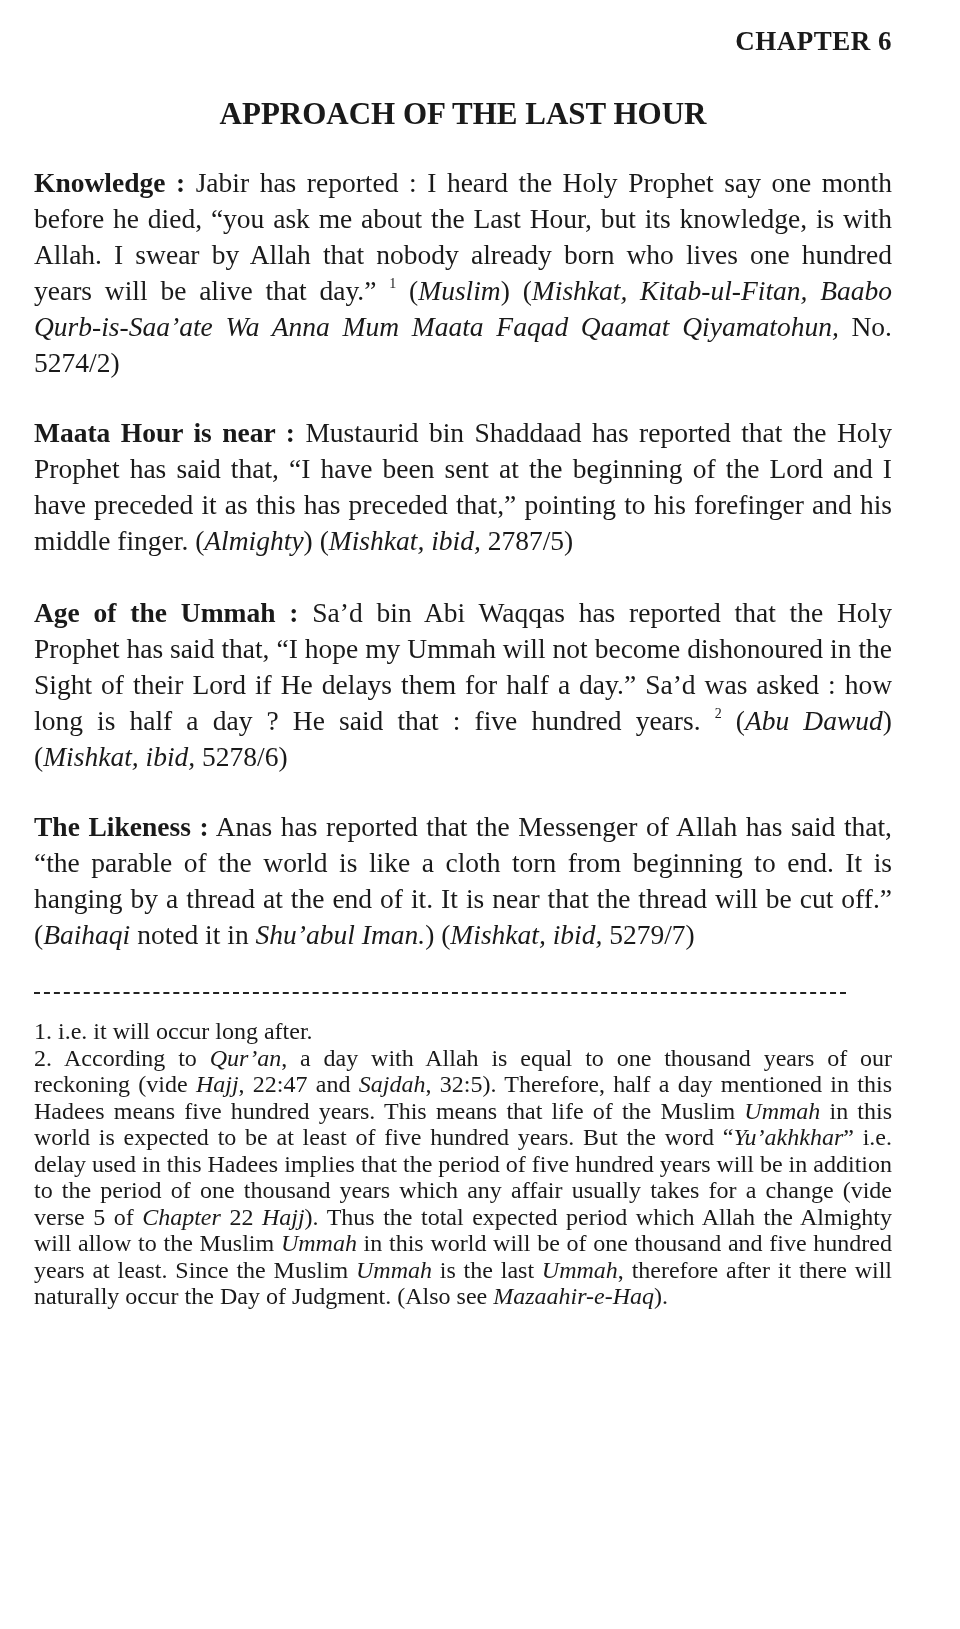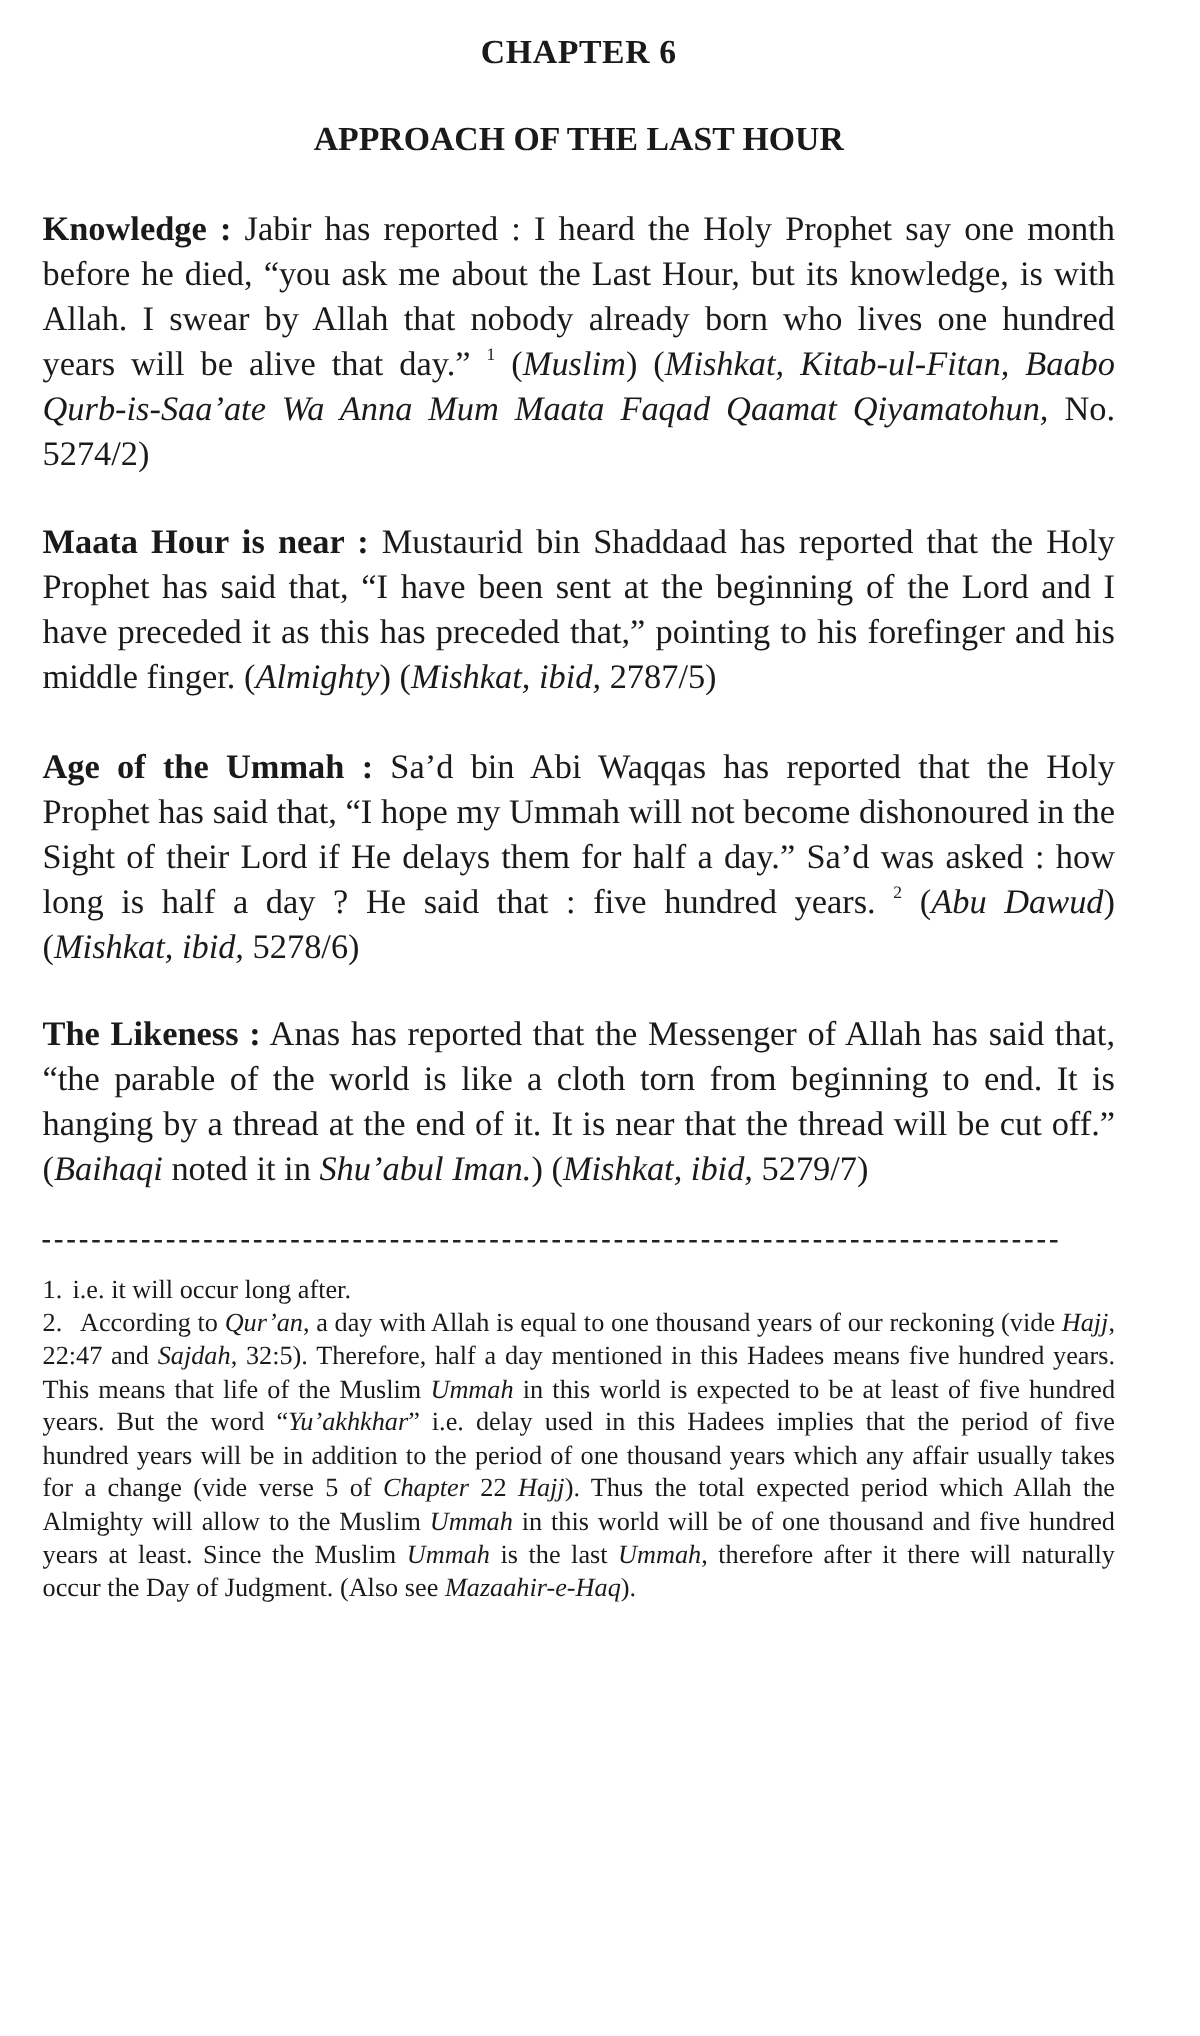--- a/index.html
+++ b/index.html
@@ -19,33 +19,33 @@
       position: absolute;
       left: 34px;
       top: 0;
       width: 858px;
     }
     .chapter-number {
       position: absolute;
       left: 0;
       width: 858px;
       top: 26px;
-      text-align: center;
+      text-align: right;
       font-weight: bold;
       font-size: 27px;
       letter-spacing: 0.5px;
     }
     .chapter-title {
       position: absolute;
       left: 0;
       width: 858px;
       top: 96px;
       text-align: center;
       font-weight: bold;
-      font-size: 27px;
+      font-size: 31px;
     }
     .section {
       position: absolute;
       left: 0;
       width: 858px;
       font-size: 27.5px;
       line-height: 36px;
       text-align: justify;
       text-align-last: left;
     }
@@ -70,21 +70,21 @@
       top: 992px;
       width: 812px;
       height: 0;
       border-top: 2px dashed #222;
     }
     .footnotes {
       position: absolute;
       left: 0;
       top: 1018px;
       width: 858px;
-      font-size: 21px;
+      font-size: 24px;
       line-height: 26.5px;
     }
     .fn {
       text-align: justify;
       text-align-last: left;
     }
     .fn .num {
       display: inline-block;
       width: 24px;
     }

